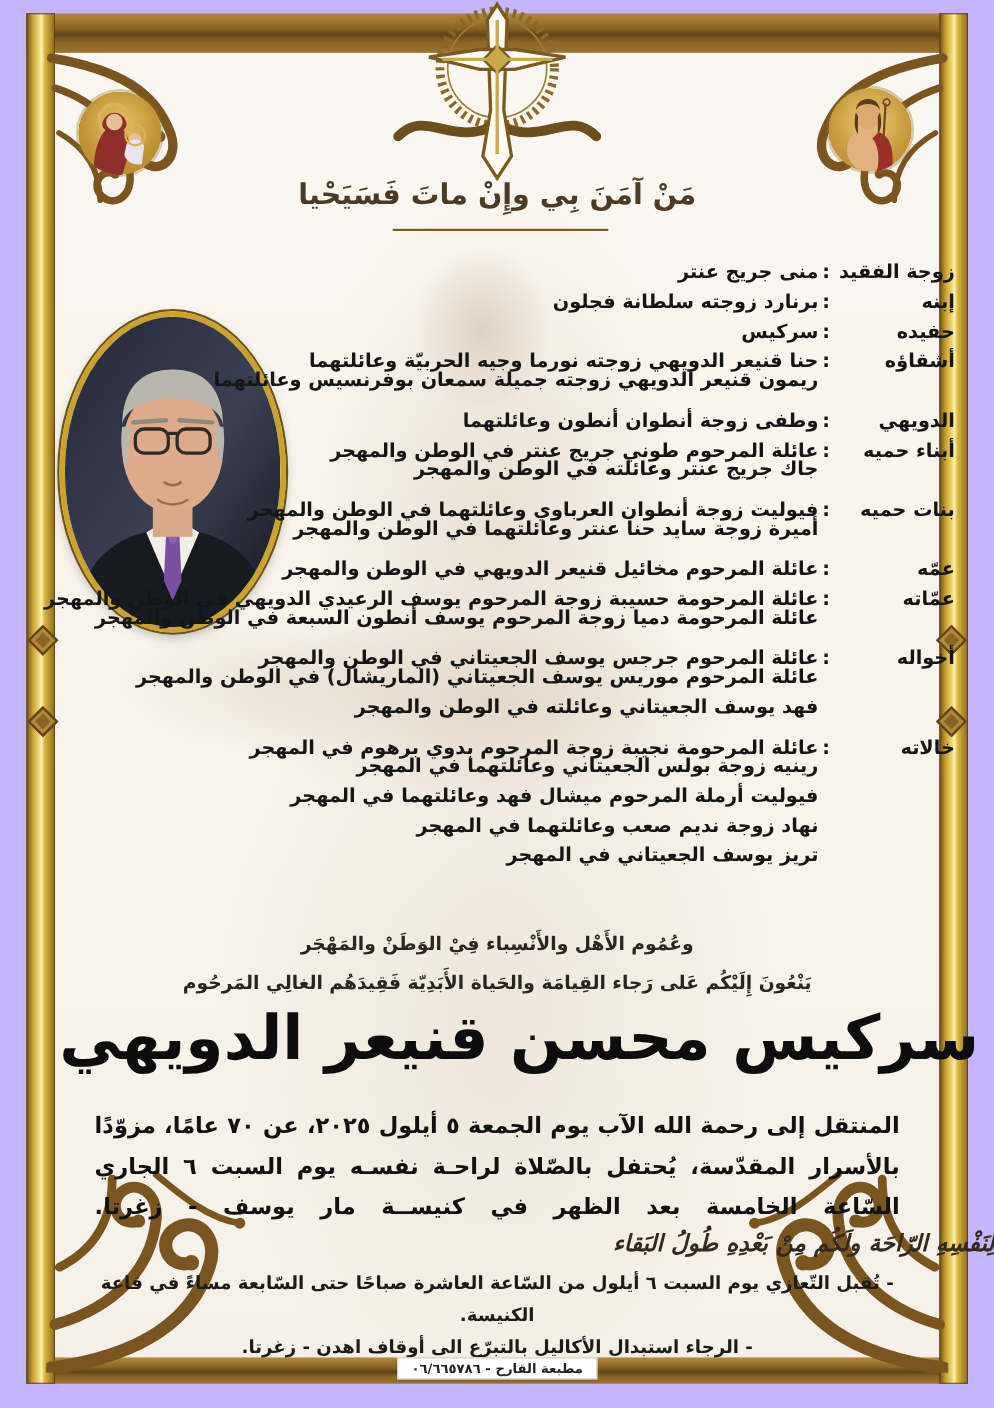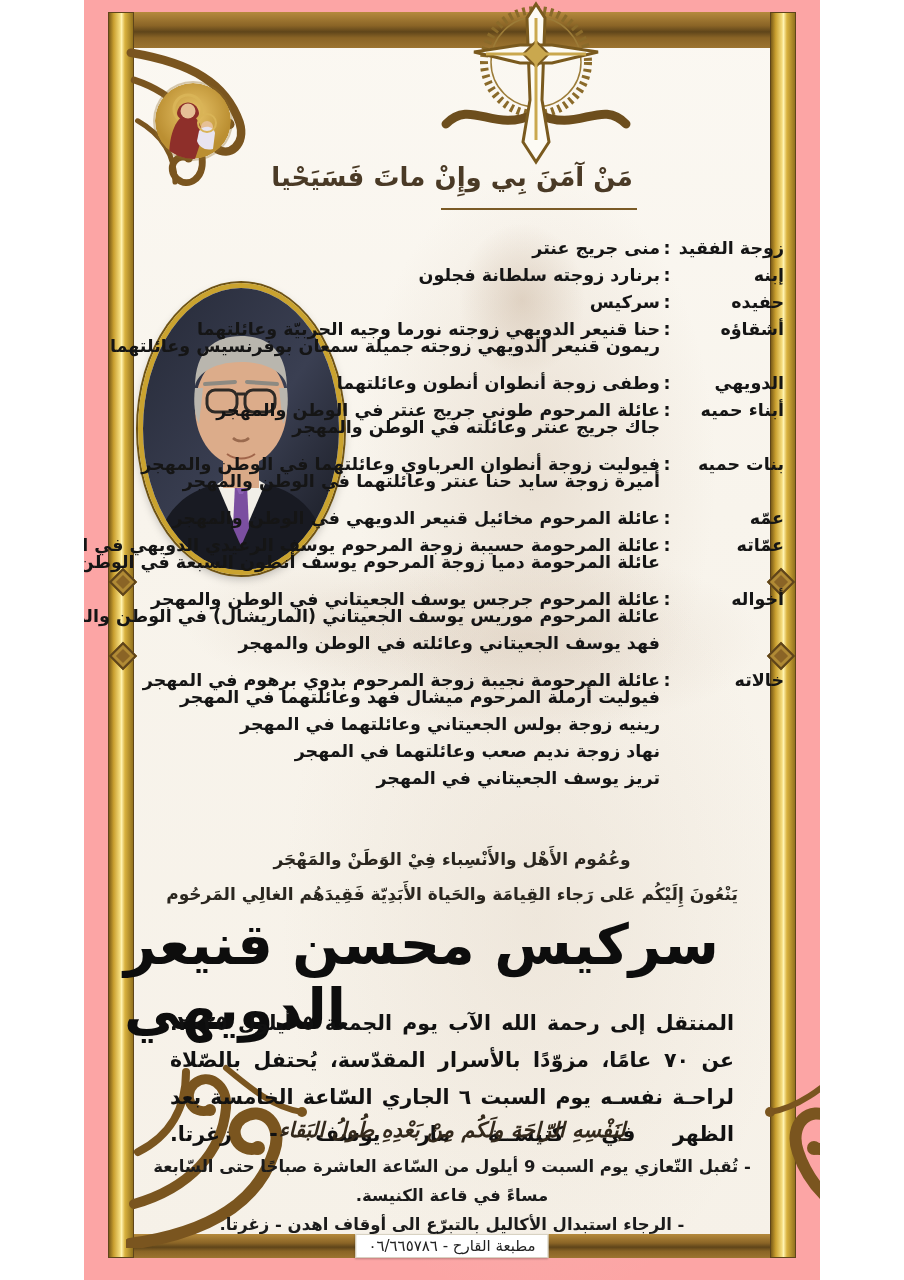--- a/index.html
+++ b/index.html
@@ -1,17 +1,17 @@
 <!DOCTYPE html>
 <html lang="ar" dir="rtl"><head>
 <meta charset="utf-8">
 <style>
   html,body{margin:0;padding:0;background:#ffffff;}
   body{font-family:"DejaVu Sans", sans-serif;}
-  .page{position:relative;width:736px;height:1280px;margin:0 auto;background:#fca5a5;overflow:hidden;}
+  .page{position:relative;width:904px;height:1280px;margin:0 auto;background:#c4b5fd;overflow:hidden;}
   .paper{position:absolute;left:24px;right:24px;top:12px;bottom:22px;
          background:linear-gradient(180deg,#fbf8f2 0%,#f8f4ec 40%,#f6f1e8 100%);}
   
   .watermark{position:absolute;inset:0;pointer-events:none;
     background:
       radial-gradient(ellipse 90px 110px at 438px 300px, rgba(190,165,140,.38), transparent 70%),
       radial-gradient(ellipse 250px 420px at 452px 470px, rgba(214,196,176,.40), transparent 72%),
       radial-gradient(ellipse 330px 130px at 440px 640px, rgba(203,183,163,.35), transparent 72%),
       radial-gradient(ellipse 340px 520px at 452px 920px, rgba(221,207,190,.33), transparent 75%),
       radial-gradient(ellipse 200px 90px at 250px 620px, rgba(210,192,172,.28), transparent 75%);}
@@ -44,36 +44,36 @@
   
   .rel-list{position:absolute;right:36px;top:228px;width:745px;direction:rtl;color:#151515;}
   .row{display:flex;direction:rtl;align-items:baseline;height:27px;font-size:17.5px;font-weight:bold;}
   .row .lbl{flex:0 0 110px;white-space:nowrap;margin-top:10px;}
   .row .col{flex:0 0 14px;text-align:center;}
   .row .txt{white-space:nowrap;}
   
   .closing{position:absolute;left:80px;right:80px;top:842px;text-align:center;direction:rtl;
            color:#2a261f;font-size:17px;font-weight:600;line-height:35px;}
   
-  .big-name{position:absolute;left:0;right:0;top:912px;text-align:left;direction:rtl;
+  .big-name{position:absolute;left:0;right:0;top:912px;text-align:center;direction:rtl;
             font-size:56px;font-weight:bold;color:#0d0d0d;letter-spacing:-1px;padding-left:40px;}
   
   .announce{position:absolute;right:86px;left:86px;top:1005px;direction:rtl;text-align:justify;
             font-size:20.5px;font-weight:bold;color:#111;line-height:37px;}
   .announce:after{content:"";display:inline-block;width:100%;}
   
-  .blessing{position:absolute;left:0;right:0;top:1118px;text-align:center;direction:rtl;
+  .blessing{position:absolute;left:0;right:0;top:1118px;text-align:right;direction:rtl;
             font-size:21px;font-weight:bold;color:#33291c;font-style:italic;}
   
   .notes{position:absolute;left:60px;right:60px;top:1152px;text-align:center;direction:rtl;
          font-size:16.5px;font-weight:bold;color:#1b1b1b;line-height:29px;}
   
   .print-badge{position:absolute;left:50%;top:1234px;transform:translateX(-50%);
                background:#ffffff;border:1px solid #d8d2c2;padding:2px 12px;direction:rtl;
-               font-size:15px;font-weight:normal;color:#222;box-shadow:0 1px 2px rgba(0,0,0,.25);}
+               font-size:12px;font-weight:bold;color:#222;box-shadow:0 1px 2px rgba(0,0,0,.25);}
 </style>
 </head>
 <body>
 
 <div class="page">
   <div class="paper"></div>
   <div class="watermark"></div>
 
   <div class="band top"></div>
   <div class="band bottom"></div>
@@ -299,26 +299,26 @@
         <span class="txt">فهد يوسف الجعيتاني وعائلته في الوطن والمهجر</span>
       </div>
     <div class="row">
         <span class="lbl">خالاته</span>
         <span class="col">:</span>
         <span class="txt">عائلة المرحومة نجيبة زوجة المرحوم بدوي برهوم في المهجر</span>
       </div>
     <div class="row">
         <span class="lbl"></span>
         <span class="col"></span>
+        <span class="txt">رينيه زوجة بولس الجعيتاني وعائلتهما في المهجر</span>
+      </div>
+    <div class="row">
+        <span class="lbl"></span>
+        <span class="col"></span>
         <span class="txt">فيوليت أرملة المرحوم ميشال فهد وعائلتهما في المهجر</span>
-      </div>
-    <div class="row">
-        <span class="lbl"></span>
-        <span class="col"></span>
-        <span class="txt">رينيه زوجة بولس الجعيتاني وعائلتهما في المهجر</span>
       </div>
     <div class="row">
         <span class="lbl"></span>
         <span class="col"></span>
         <span class="txt">نهاد زوجة نديم صعب وعائلتهما في المهجر</span>
       </div>
     <div class="row">
         <span class="lbl"></span>
         <span class="col"></span>
         <span class="txt">تريز يوسف الجعيتاني في المهجر</span>
@@ -330,18 +330,18 @@
     <div>يَنْعُونَ إِلَيْكُم عَلى رَجاء القِيامَة والحَياة الأَبَدِيّة فَقِيدَهُم الغالِي المَرحُوم</div>
   </div>
 
   <div class="big-name">سركيس محسن قنيعر الدويهي</div>
 
   <div class="announce">المنتقل إلى رحمة الله الآب يوم الجمعة ٥ أيلول ٢٠٢٥، عن ٧٠ عامًا، مزوّدًا بالأسرار المقدّسة، يُحتفل بالصّلاة لراحـة نفسـه يوم السبت ٦ الجاري السّاعة الخامسة بعد الظهر في كنيســة مار يوسف - زغرتا.</div>
 
   <div class="blessing">لِنَفْسِهِ الرّاحَة ولَكُم مِنْ بَعْدِهِ طُولُ البَقاء</div>
 
   <div class="notes">
-    <div>- تُقبل التّعازي يوم السبت 9 أيلول من السّاعة العاشرة صباحًا حتى السّابعة مساءً في قاعة الكنيسة.</div>
+    <div>- تُقبل التّعازي يوم السبت ٦ أيلول من السّاعة العاشرة صباحًا حتى السّابعة مساءً في قاعة الكنيسة.</div>
     <div>- الرجاء استبدال الأكاليل بالتبرّع الى أوقاف اهدن - زغرتا.</div>
   </div>
 
   <div class="print-badge">مطبعة القارح - ٠٦/٦٦٥٧٨٦</div>
 </div>
 
 </body></html>

